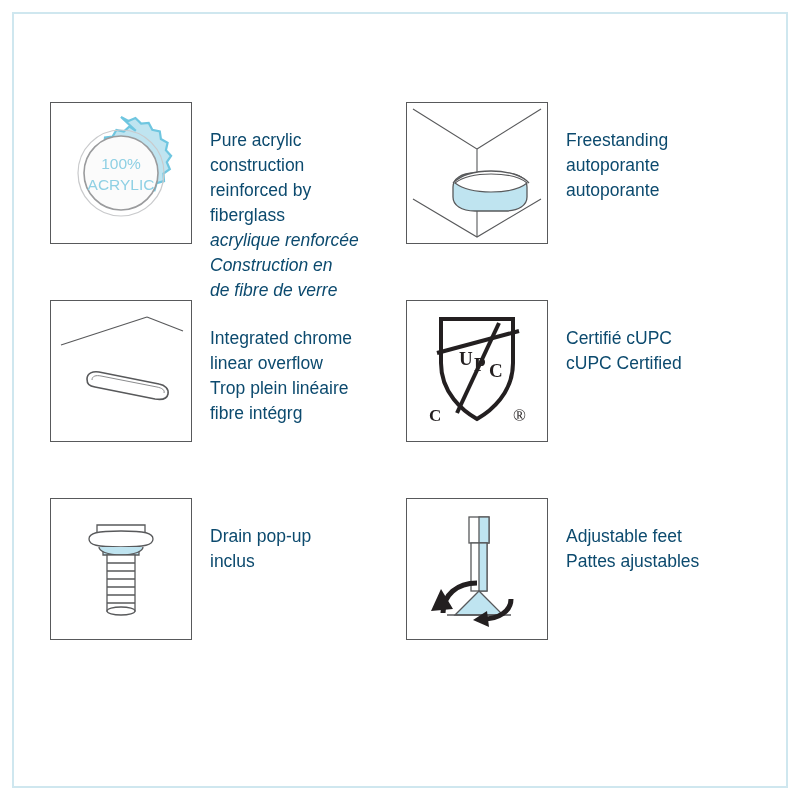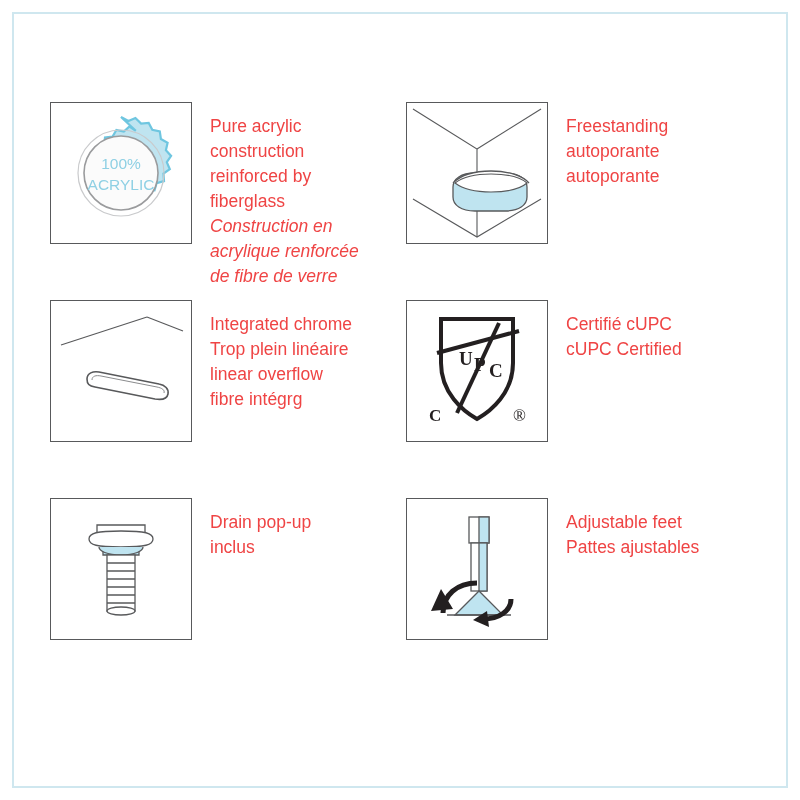--- a/index.html
+++ b/index.html
@@ -43,25 +43,25 @@
     height: 142px;
     border: 1px solid #58595b;
     box-sizing: border-box;
     flex: 0 0 auto;
     background: #ffffff;
     position: relative;
     overflow: hidden;
   }
   .caption {
     margin-left: 18px;
-    margin-top: 12px;
+    margin-top: 26px;
     width: 185px;
     font-size: 17.5px;
     line-height: 25px;
-    color: #ef4444;
+    color: #0c4a6e;
   }
   .caption .fr {
     font-style: italic;
   }
   .caption .plain {
     font-style: normal;
   }
   svg { display: block; }
 </style>
 </head>
@@ -81,22 +81,22 @@
           <circle cx="70" cy="70" r="43" fill="none" stroke="#c9cacc" stroke-width="1.2"></circle>
           <text x="70" y="66" text-anchor="middle" font-family="Liberation Sans, sans-serif" font-size="15.5" fill="#8fd0e4">100%</text>
           <text x="70" y="87" text-anchor="middle" font-family="Liberation Sans, sans-serif" font-size="15.5" fill="#8fd0e4">ACRYLIC</text>
         </svg>
       </div>
       <div class="caption">
         <div class="plain">Pure acrylic</div>
         <div class="plain">construction</div>
         <div class="plain">reinforced by</div>
         <div class="plain">fiberglass</div>
+        <div class="fr">acrylique renforcée</div>
         <div class="fr">Construction en</div>
-        <div class="fr">acrylique renforcée</div>
         <div class="fr">de fibre de verre</div>
       </div>
     </div>
 
     <div class="feature">
       <div class="icon-box">
         <svg width="140" height="140" viewBox="0 0 140 140">
           <g stroke="#58595b" stroke-width="1.1" fill="none">
             <path d="M6 6 L70 46 L70 134"></path>
             <path d="M134 6 L70 46"></path>
@@ -122,22 +122,22 @@
           <g stroke="#58595b" fill="none" stroke-width="1.1">
             <path d="M10 44 L96 16"></path>
             <path d="M96 16 L132 30"></path>
             <path d="M36 78 C36 72 42 70 48 71 L108 83 C114 84 118 88 117 93 C116 98 110 99 104 98 L44 86 C38 85 36 83 36 78 Z" fill="#ffffff" stroke="#58595b" stroke-width="1.6"></path>
             <path d="M41 79 C41 75 45 74 50 75 L106 86 C111 87 114 89 113 92" stroke="#8a8b8d" stroke-width="1"></path>
           </g>
         </svg>
       </div>
       <div class="caption">
         <div class="plain">Integrated chrome</div>
+        <div class="plain">linear overflow</div>
         <div class="plain">Trop plein linéaire</div>
-        <div class="plain">linear overflow</div>
         <div class="plain">fibre intégrg</div>
       </div>
     </div>
 
     <div class="feature">
       <div class="icon-box">
         <svg width="140" height="140" viewBox="0 0 140 140">
           <path d="M34 18 L106 18 L106 62 C106 92 84 110 70 118 C56 110 34 92 34 62 Z" fill="#ffffff" stroke="#231f20" stroke-width="4"></path>
           <path d="M30 52 L112 30" stroke="#231f20" stroke-width="4" fill="none"></path>
           <path d="M92 22 L50 112" stroke="#231f20" stroke-width="4" fill="none"></path>

